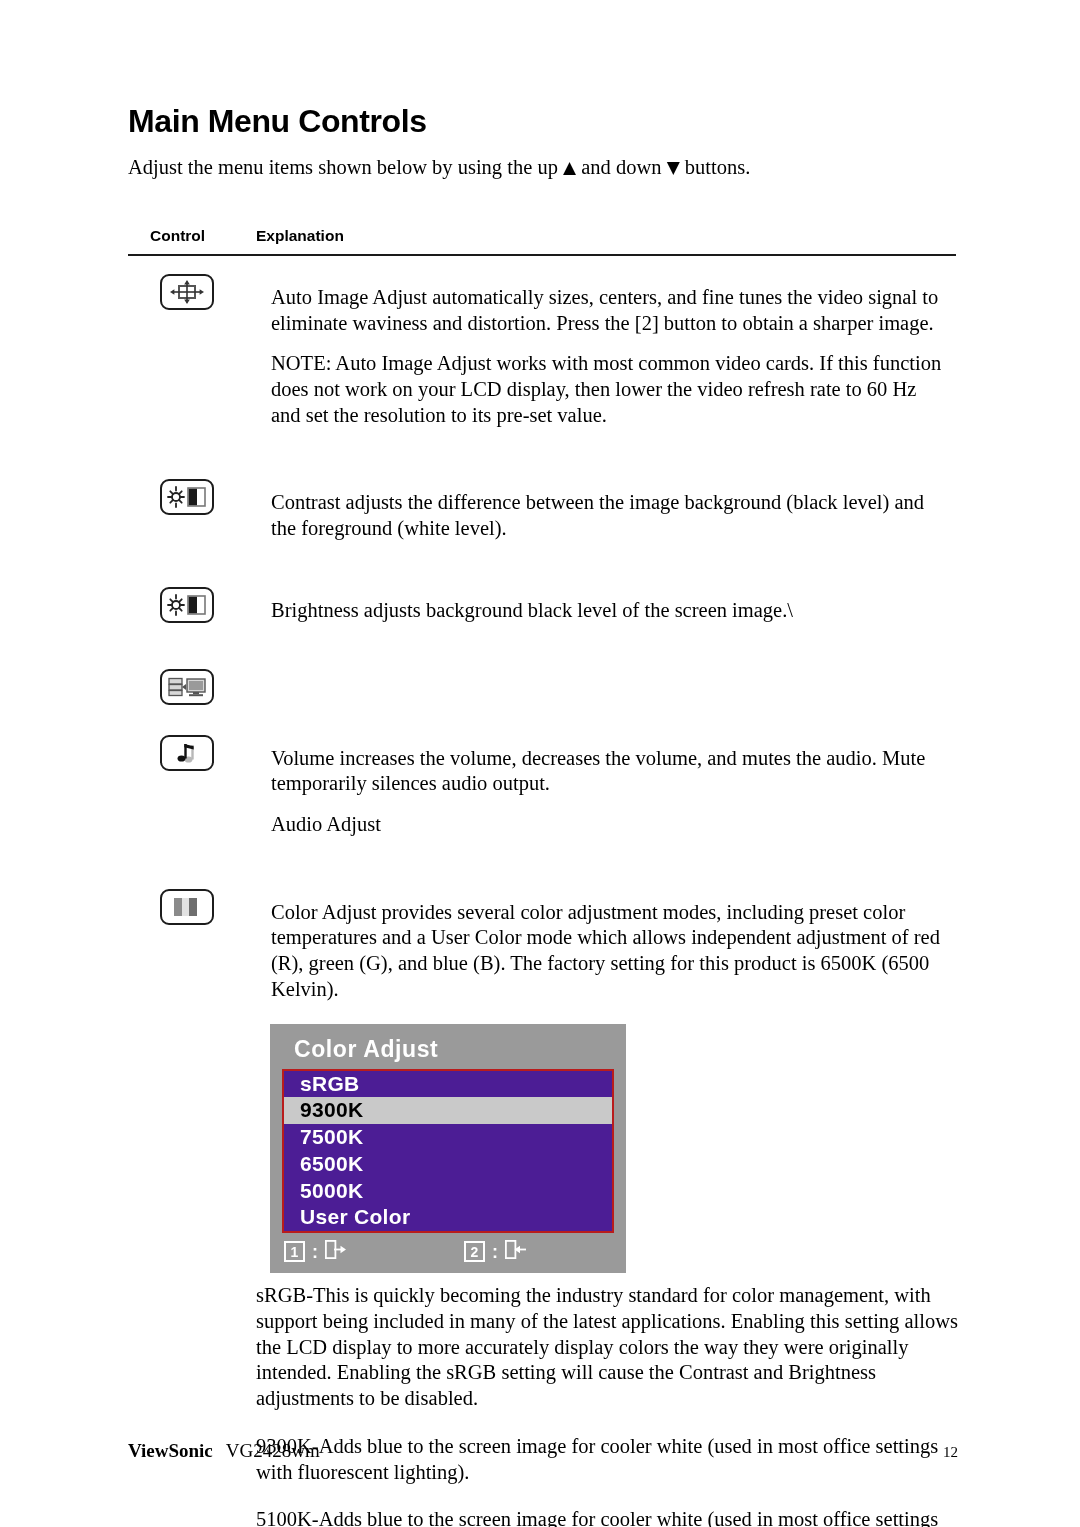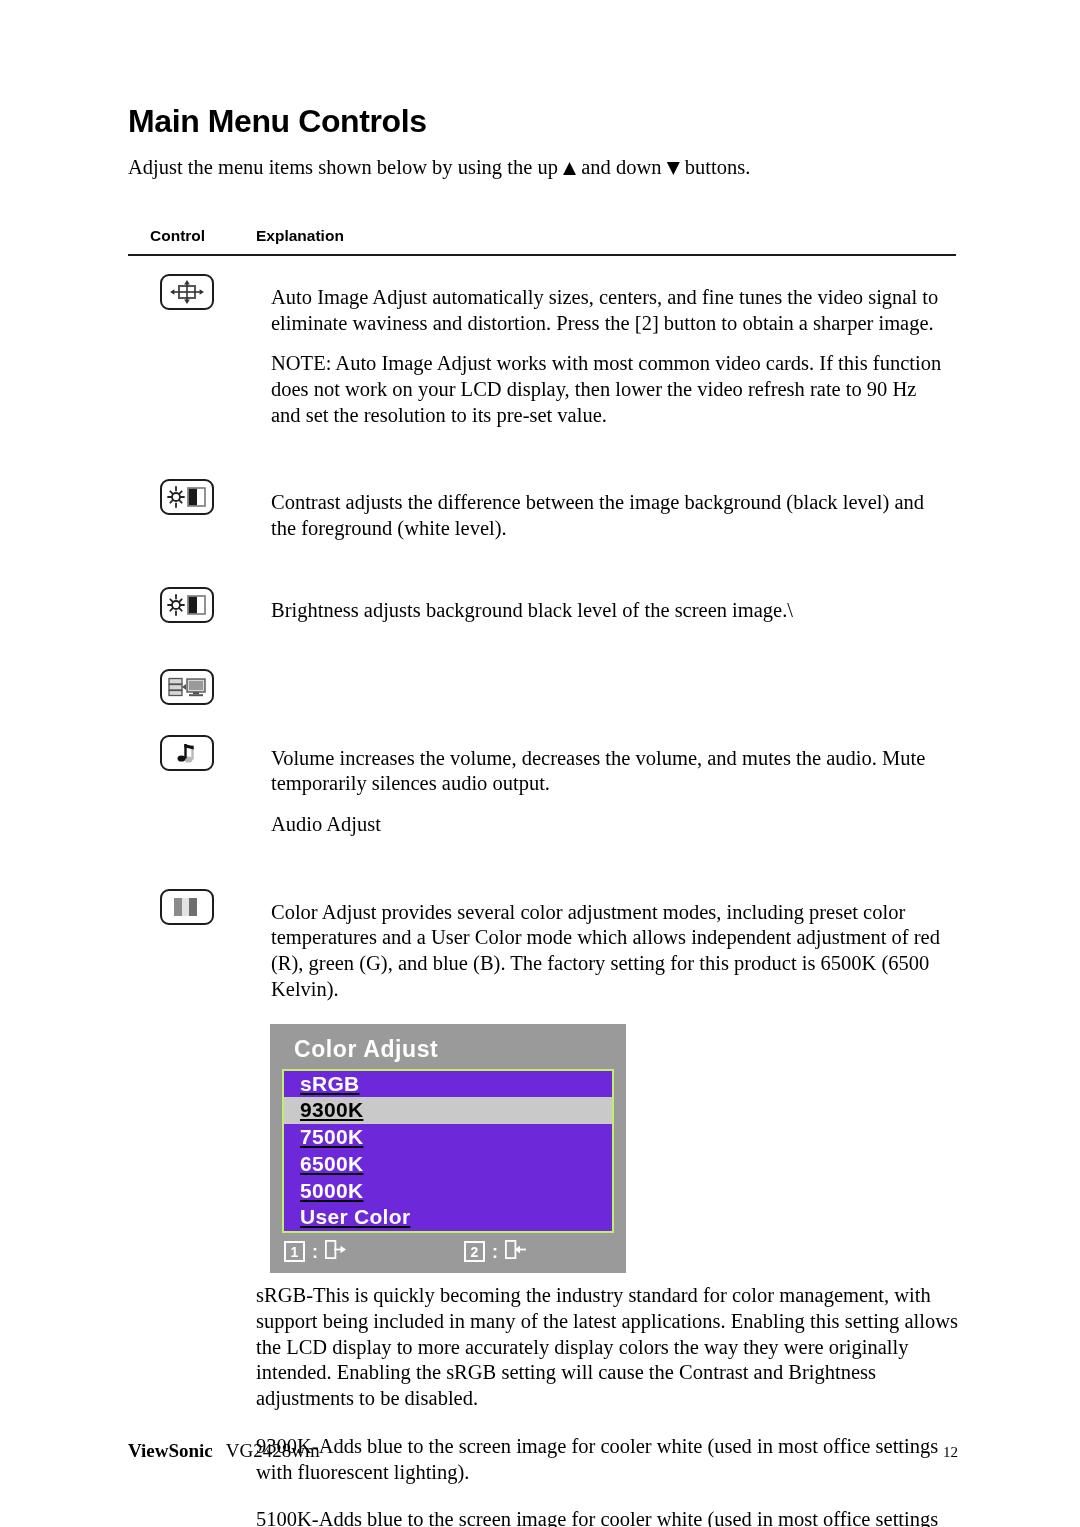--- a/index.html
+++ b/index.html
@@ -120,23 +120,22 @@
     font-family: "Liberation Sans", "DejaVu Sans", sans-serif;
   }
   .osd-title {
     color: #ffffff;
     font-weight: bold;
     font-size: 23px;
     letter-spacing: 0.6px;
     padding: 2px 0 6px 12px;
   }
   .osd-list {
-    border: 2px solid #bef264;
-    background: #6d28d9;
-    text-decoration: underline;
+    border: 2px solid #b91c1c;
+    background: #4c1d95;
   }
   .osd-item {
     font-weight: bold;
     font-size: 21px;
     letter-spacing: 0.3px;
     color: #ffffff;
     padding: 1px 0 1px 16px;
     line-height: 1.18;
   }
   .osd-item.selected {
@@ -226,21 +225,21 @@
             <line x1="2" y1="12" x2="32" y2="12" stroke="#333" stroke-width="1.6"></line>
             <polygon points="17,0 14.2,4.4 19.8,4.4" fill="#333"></polygon>
             <polygon points="17,24 14.2,19.6 19.8,19.6" fill="#333"></polygon>
             <polygon points="0,12 4.4,9.2 4.4,14.8" fill="#333"></polygon>
             <polygon points="34,12 29.6,9.2 29.6,14.8" fill="#333"></polygon>
           </svg>
         </div>
       </div>
       <div class="row-text">
         <p>Auto Image Adjust automatically sizes, centers, and fine tunes the video signal to eliminate waviness and distortion. Press the [2] button to obtain a sharper image.</p>
-        <p>NOTE: Auto Image Adjust works with most common video cards. If this function does not work on your LCD display, then lower the video refresh rate to 90 Hz and set the resolution to its pre-set value.</p>
+        <p>NOTE: Auto Image Adjust works with most common video cards. If this function does not work on your LCD display, then lower the video refresh rate to 60 Hz and set the resolution to its pre-set value.</p>
       </div>
     </div>
 
     <div class="gap-lg"></div>
 
     <div class="row">
       <div class="row-icon-cell">
         <div class="icon-box">
           <svg width="40" height="24" viewBox="0 0 40 24">
             <g stroke="#222" stroke-width="1.8" stroke-linecap="round">

